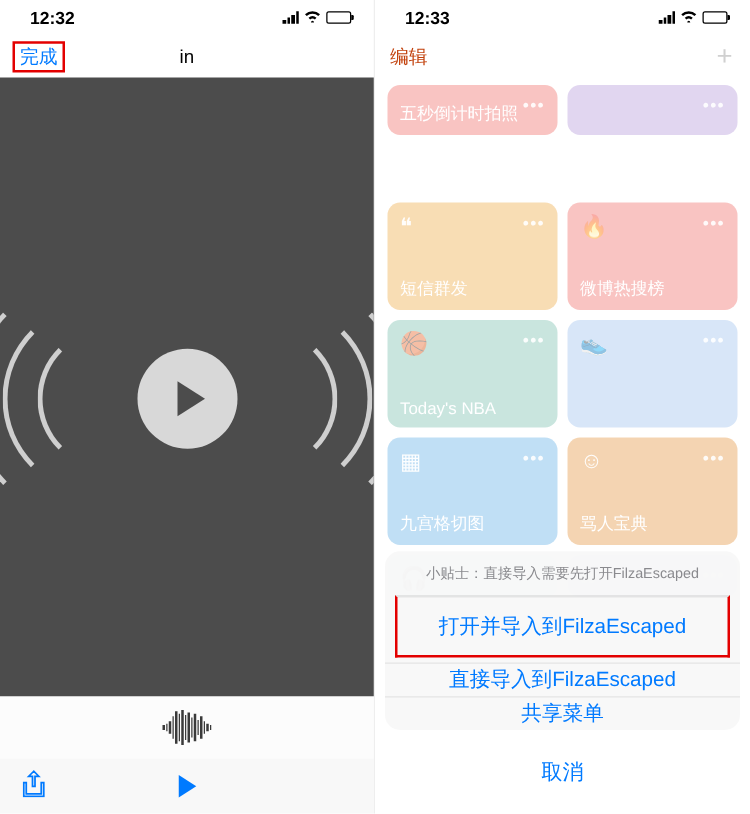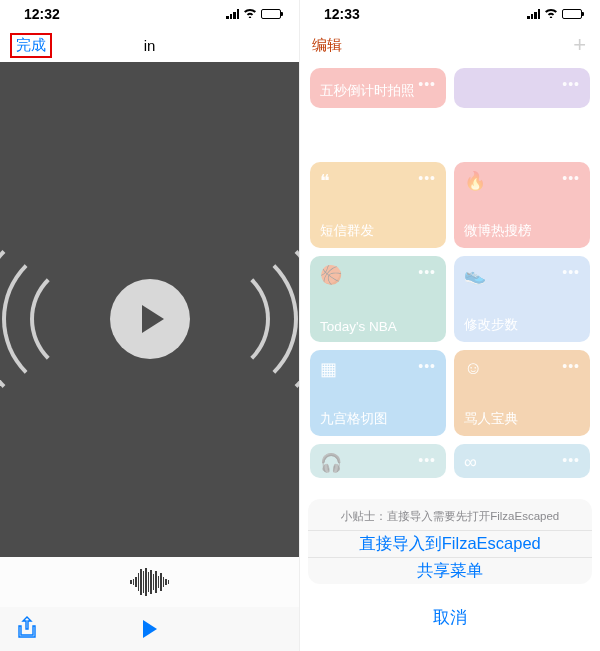--- a/index.html
+++ b/index.html
@@ -168,21 +168,20 @@
         <span class="lbl">微博热搜榜</span>
       </div>
       <div class="card" style="background: rgb(135, 198, 183);">
         <span class="ico">🏀</span>
         <span class="dots">•••</span>
         <span class="lbl">Today's NBA</span>
       </div>
       <div class="card" style="background: rgb(169, 200, 239);">
         <span class="ico">👟</span>
         <span class="dots">•••</span>
-        <span class="lbl">修改步数</span>
       </div>
       <div class="card" style="background: rgb(116, 184, 232);">
         <span class="ico">▦</span>
         <span class="dots">•••</span>
         <span class="lbl">九宫格切图</span>
       </div>
       <div class="card" style="background: rgb(231, 161, 86);">
         <span class="ico">☺</span>
         <span class="dots">•••</span>
         <span class="lbl">骂人宝典</span>
@@ -196,18 +195,19 @@
         <span class="ico">∞</span>
         <span class="dots">•••</span>
         <span class="lbl"></span>
       </div>
       <div class="overlay-dim"></div>
   </div>
 
   <div class="sheet">
     <div class="group">
       <div class="tip">小贴士：直接导入需要先打开FilzaEscaped</div>
+      <div class="opt red-box">打开并导入到FilzaEscaped</div>
       <div class="opt">直接导入到FilzaEscaped</div>
       <div class="opt">共享菜单</div>
     </div>
     <div class="cancel">取消</div>
   </div>
 </div>
 
 </body></html>

